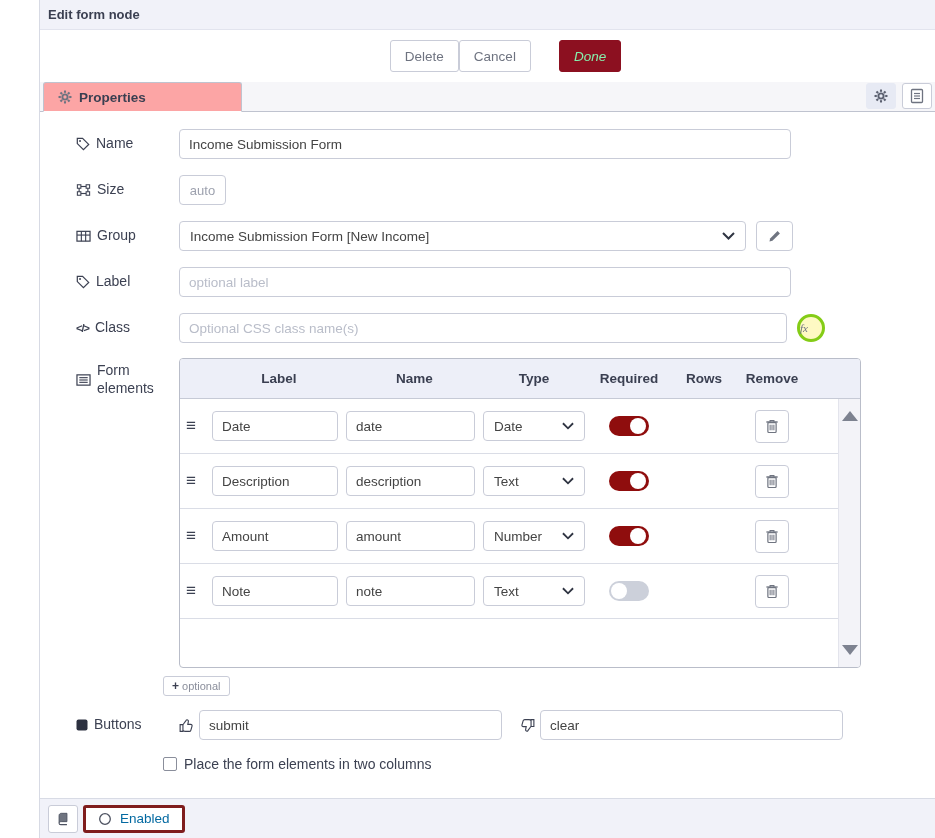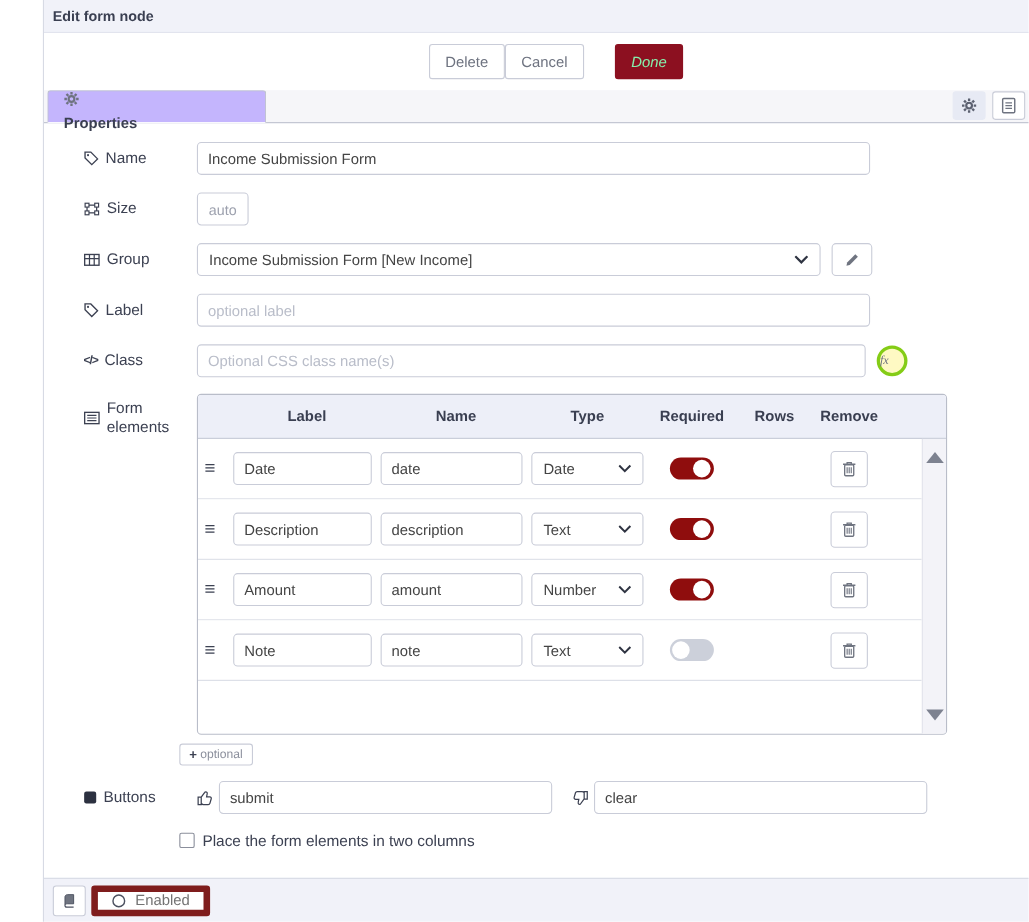--- a/index.html
+++ b/index.html
@@ -12,23 +12,23 @@
   .titlebar .title { font-size:13px; font-weight:bold; color:#3a3f51; }
 
   
   .action-row { height:52px; display:flex; align-items:center; justify-content:center; padding:0 12px 0 8px; background:#fff; }
   .btn { height:32px; border:1px solid #c9ccd8; background:#fff; color:#6e7380; font-size:13.5px; border-radius:3px; padding:0 14px; font-family:inherit; cursor:pointer; }
   .btn.primary { background:var(--accent,#8c1020); border-color:var(--accent,#8c1020); color:#86efac;font-style:italic; }
   .action-right { display:flex; gap:28px; }
 
   
   .tab-row { position:relative; height:30px; background:#f6f6f9; border-bottom:1px solid #bfc3cf; display:flex; }
-  .tab { position:relative; top:0; margin-left:3px; width:199px; height:30px; background:#c4b5fd;
+  .tab { position:relative; top:0; margin-left:3px; width:199px; height:30px; background:#fca5a5;
          border:1px solid #bfc3cf; border-bottom:1px solid #fff; border-radius:3px 3px 0 0;
-         display:flex; gap:7px; padding-left:14px; z-index:2; margin-bottom:-1px;flex-direction:column; }
+         display:flex; align-items:center; gap:7px; padding-left:14px; z-index:2; margin-bottom:-1px; }
   .tab .tab-label { font-size:13.5px; font-weight:bold; color:#3a3f51; }
   .tab-tools { margin-left:auto; display:flex; align-items:center; gap:6px; padding-right:7px; padding-bottom:2px; }
   .icon-btn { width:30px; height:26px; display:flex; align-items:center; justify-content:center; background:#fff; border:1px solid #c9ccd8; border-radius:3px; cursor:pointer; }
   .icon-btn.active { background:#e7eaf4; border-color:#e7eaf4; }
 
   svg.ic { display:block; }
 
   
   .content { position:absolute; top:113px; left:0; right:0; bottom:40px; background:#fff; }
   .form-row { display:flex; align-items:center; padding-left:36px; margin-top:16px; }
@@ -96,21 +96,21 @@
 
   
   .outer-scroll { position:absolute; top:113px; right:0; bottom:40px; width:23px; background:#f7f7fa; border-left:1px solid #ececf2; }
   .outer-scroll .arrow-up { top:7px; border-bottom:11px solid #5d6270; }
   .outer-scroll .arrow-down { bottom:7px; border-top:11px solid #5d6270; }
   .outer-thumb { position:absolute; left:5px; width:13px; top:26px; height:600px; border-radius:7px; background:#6f7482; cursor:pointer; }
 
   
   .footer { position:absolute; left:0; right:0; bottom:0; height:40px; background:#f1f2f9; border-top:1px solid #d8dbe5; display:flex; align-items:center; gap:5px; padding:0 8px; }
   .footer .icon-btn { background:#fff; width:30px; height:28px; }
-  .enabled-btn { height:28px; border:6px solid #7f1d1d; border-radius:3px; background:#fff; display:flex; align-items:center; gap:8px; padding:0 12px; font-size:13.5px; color:#737373; cursor:pointer; font-family:inherit; }
+  .enabled-btn { height:28px; border:3px solid #7f1d1d; border-radius:3px; background:#fff; display:flex; align-items:center; gap:8px; padding:0 12px; font-size:13.5px; color:#0369a1; cursor:pointer; font-family:inherit; }
 </style>
 </head>
 <body>
 
 <div class="dialog">
 
   <div class="titlebar">
     <span class="title">Edit form node</span>
   </div>
 

